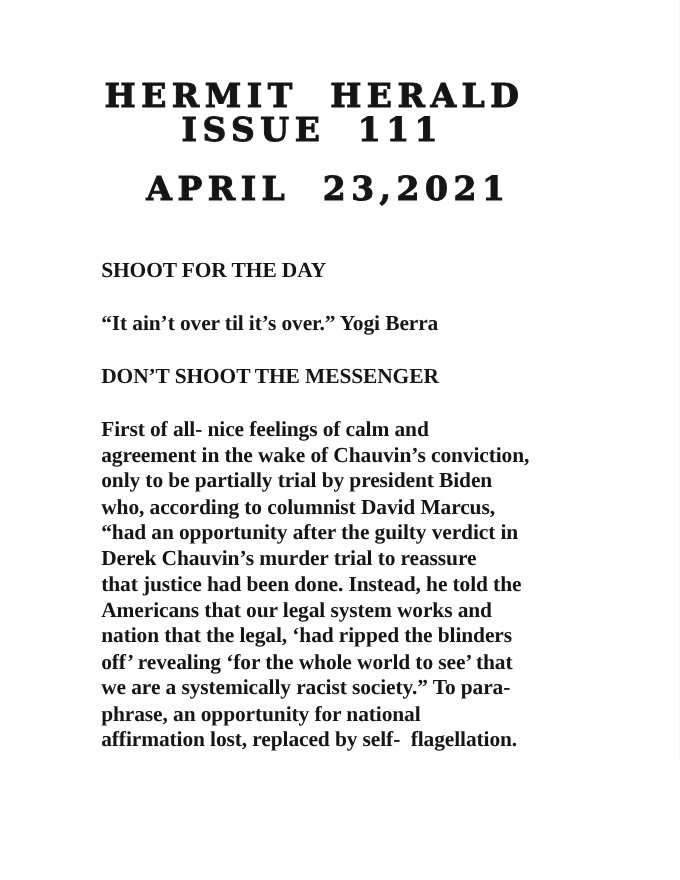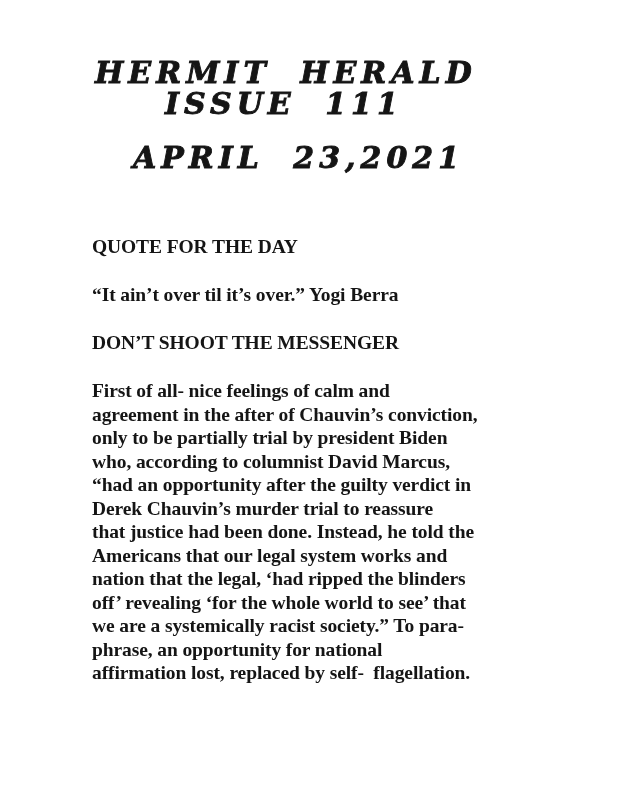--- a/index.html
+++ b/index.html
@@ -12,24 +12,23 @@
     width: 618px;
     height: 800px;
     margin: 0 auto;
     background: #ffffff;
     overflow: hidden;
     color: #151515;
   }
   
   .masthead {
     position: absolute;
-    top: 57px;
+    top: 72px;
     left: 0;
     width: 100%;
-    font-style: italic;
   }
   .masthead .m-line {
     font-family: "DejaVu Serif", serif;
     font-weight: bold;
     font-size: 30px;
     line-height: 31px;
     letter-spacing: 5px;
     word-spacing: 14px;
     -webkit-text-stroke: 0.9px #151515;
     white-space: pre;
@@ -59,29 +58,29 @@
 <div class="page">
 
   <div class="masthead">
     <div class="m-line m-title">HERMIT HERALD</div>
     <div class="m-line m-issue">ISSUE 111</div>
     <div class="m-line m-date">APRIL 23,2021</div>
   </div>
 
   <div class="body-copy">
 
-    <div class="block">QUOTE FOR THE DAY</div>
+    <div class="block">SHOOT FOR THE DAY</div>
 
     <div class="block">“It ain’t over til it’s over.” Yogi Berra</div>
 
     <div class="block">DON’T SHOOT THE MESSENGER</div>
 
     <div class="block">
       <div class="par-line">First of all- nice feelings of calm and</div>
-      <div class="par-line">agreement in the after of Chauvin’s conviction,</div>
+      <div class="par-line">agreement in the wake of Chauvin’s conviction,</div>
       <div class="par-line">only to be partially trial by president Biden</div>
       <div class="par-line">who, according to columnist David Marcus,</div>
       <div class="par-line">“had an opportunity after the guilty verdict in</div>
       <div class="par-line">Derek Chauvin’s murder trial to reassure</div>
       <div class="par-line">that justice had been done. Instead, he told the</div>
       <div class="par-line">Americans that our legal system works and</div>
       <div class="par-line">nation that the legal, ‘had ripped the blinders</div>
       <div class="par-line">off’ revealing ‘for the whole world to see’ that</div>
       <div class="par-line">we are a systemically racist society.” To para-</div>
       <div class="par-line">phrase, an opportunity for national</div>

